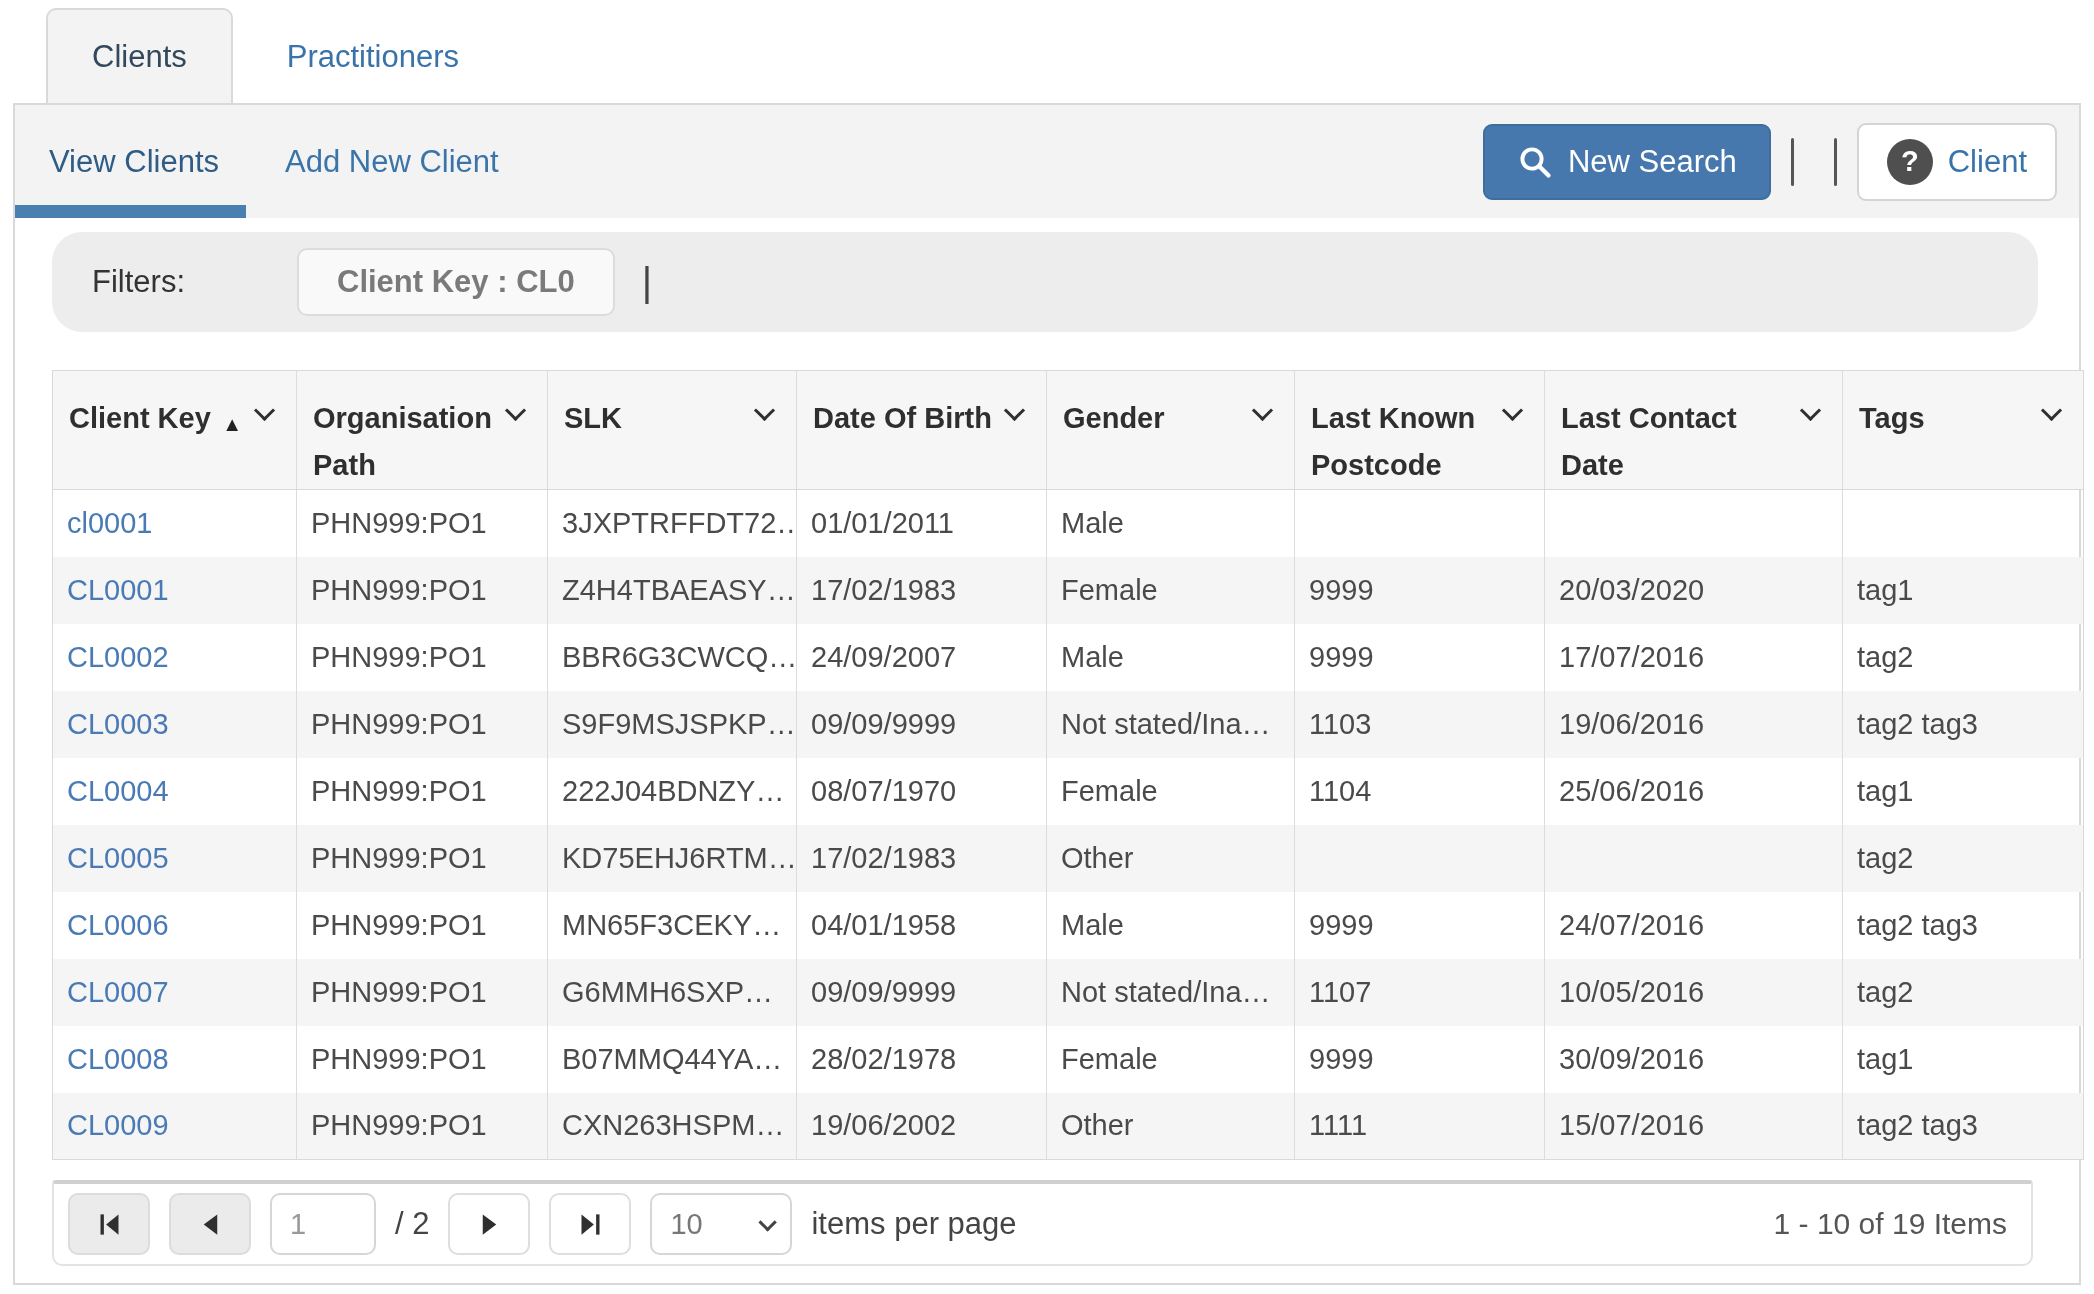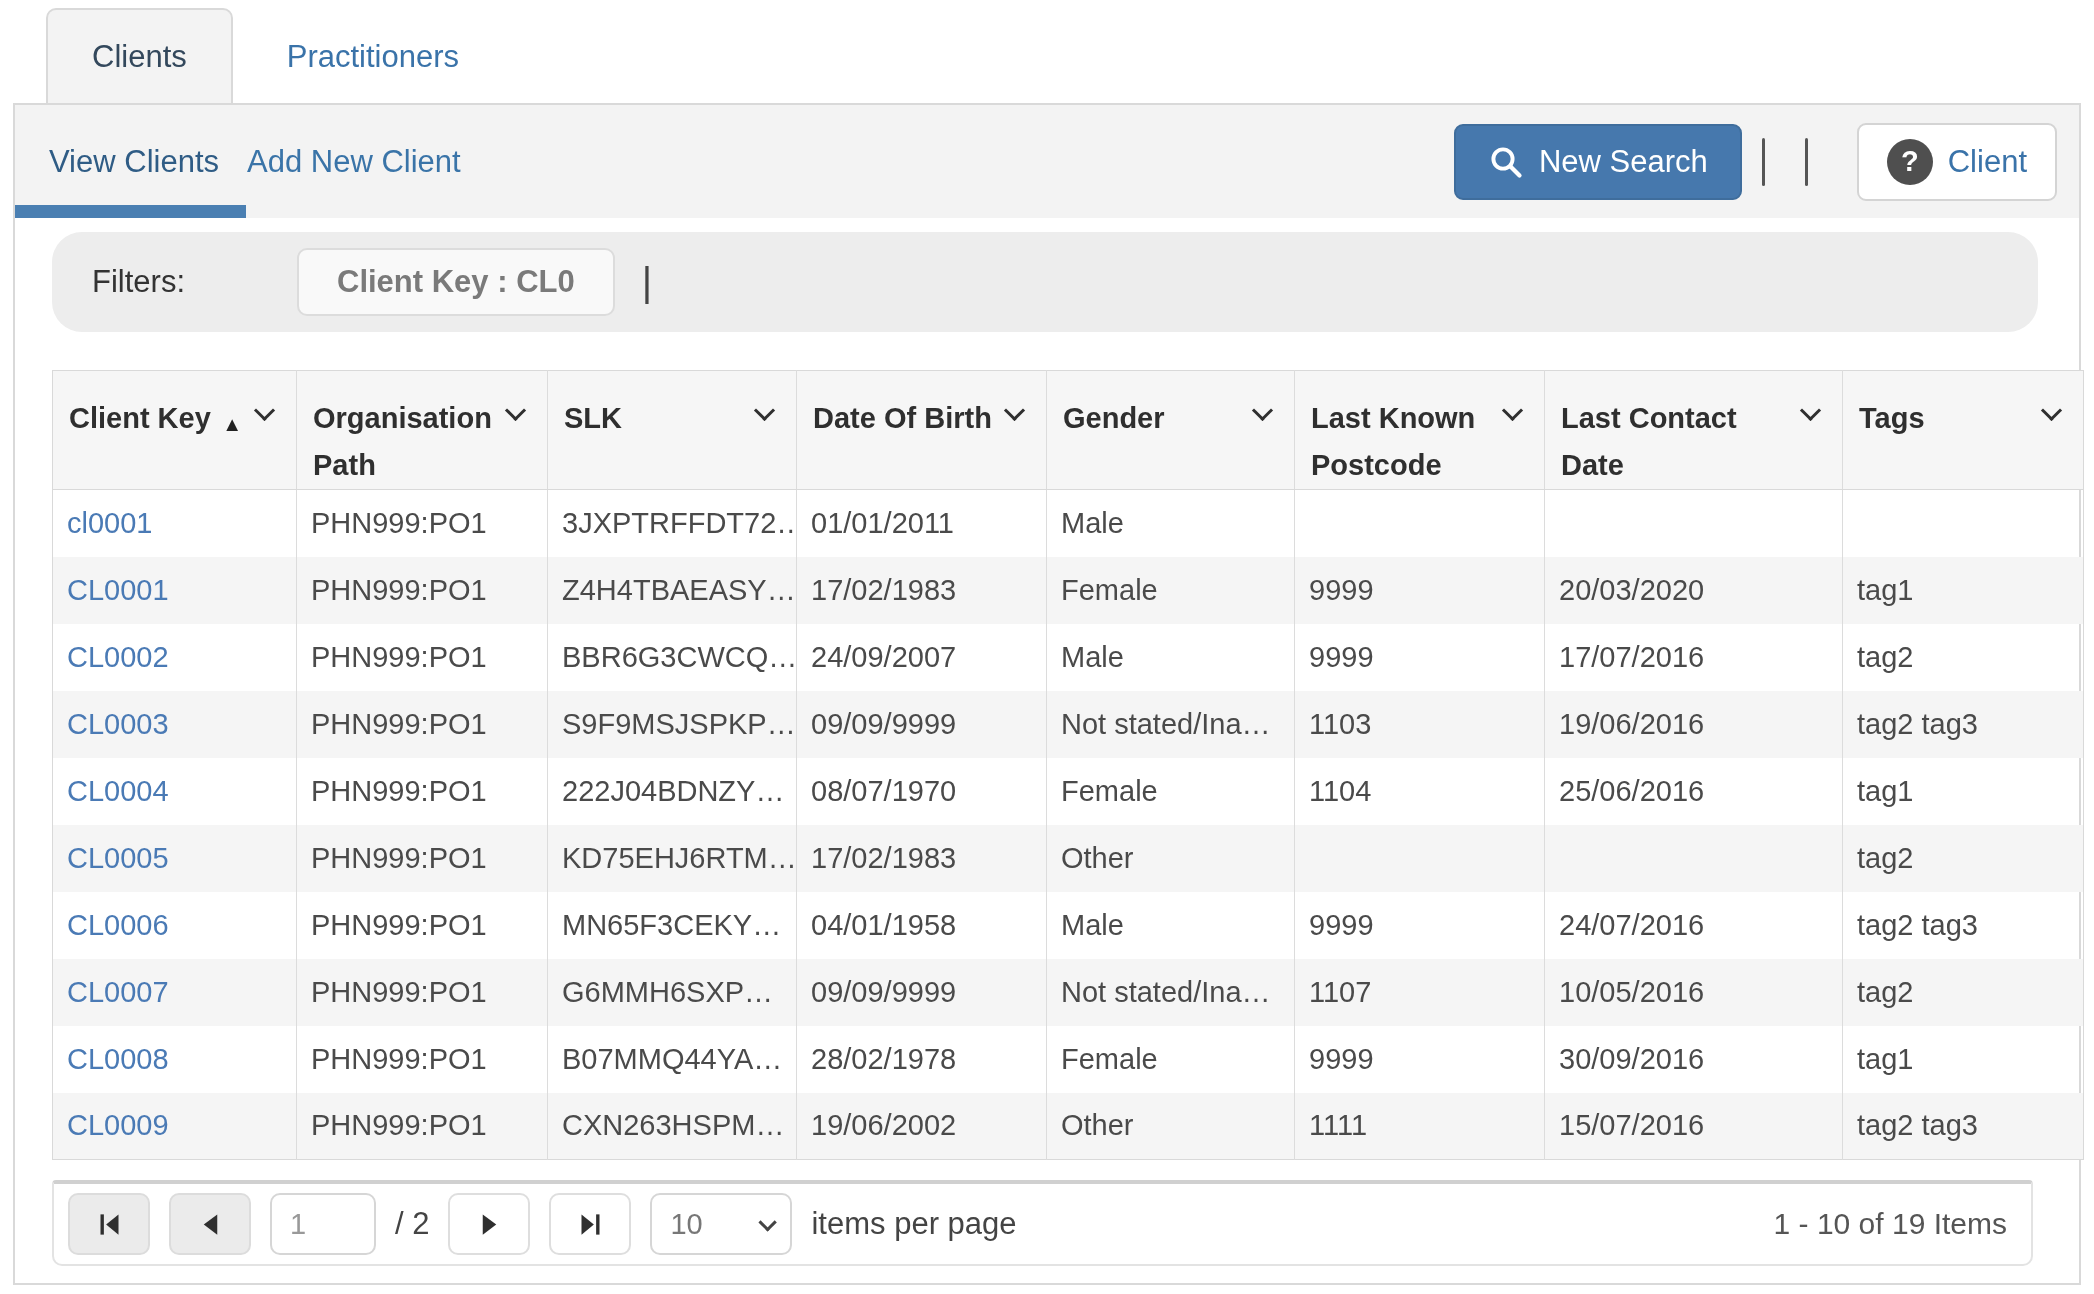--- a/index.html
+++ b/index.html
@@ -15,24 +15,24 @@
   .tab-inactive { height: 93px; display: flex; align-items: center; padding: 0 48px; margin-left: 6px;
     font-size: 31px; color: #3a73a9; cursor: pointer; }
 
   
   .panel { margin: 0 13px; height: 1182px; border: 2px solid #d9d9d9; background: #fff; position: relative; }
 
   
   .toolbar-strip { height: 113px; background: #f3f3f3; display: flex; align-items: center; position: relative; }
   .blue-indicator { position: absolute; left: 0; bottom: 0; width: 231px; height: 13px; background: #4a7fb2; }
   .subnav-view { margin-left: 34px; font-size: 31px; color: #2f5c85; cursor: pointer; }
-  .subnav-add { margin-left: 28px; font-size: 31px; color: #3a74a8; cursor: pointer; }
+  .subnav-add { margin-left: 66px; font-size: 31px; color: #3a74a8; cursor: pointer; }
   .tspacer { flex: 1; }
   .btn { display: flex; align-items: center; justify-content: center; gap: 15px;
-    border-radius: 9px; font-size: 31px; cursor: pointer; margin-left: 29px; }
+    border-radius: 9px; font-size: 31px; cursor: pointer; }
   .btn-primary { height: 76px; padding: 0 32px; background: #4678ad; color: #fff; border: 2px solid #3f6d9c; }
   .btn-light { height: 78px; padding: 0 30px; background: #fff; color: #1f1f1f; border: 2px solid #d4d4d4; font-weight: 600; }
   .btn-help { height: 78px; padding: 0 28px; background: #fff; border: 2px solid #d4d4d4; color: #3a73a9; font-weight: 400; }
   .vsep { width: 3px; height: 48px; background: #555; margin: 0 20px; border-radius: 2px; }
   .mlr { margin-left: 16px; }
   .mr-edge { margin-right: 22px; }
   .qbadge { width: 46px; height: 46px; border-radius: 50%; background: #4f4f4f; color: #fff;
     display: flex; align-items: center; justify-content: center; font-size: 29px; font-weight: bold; }
 
   

